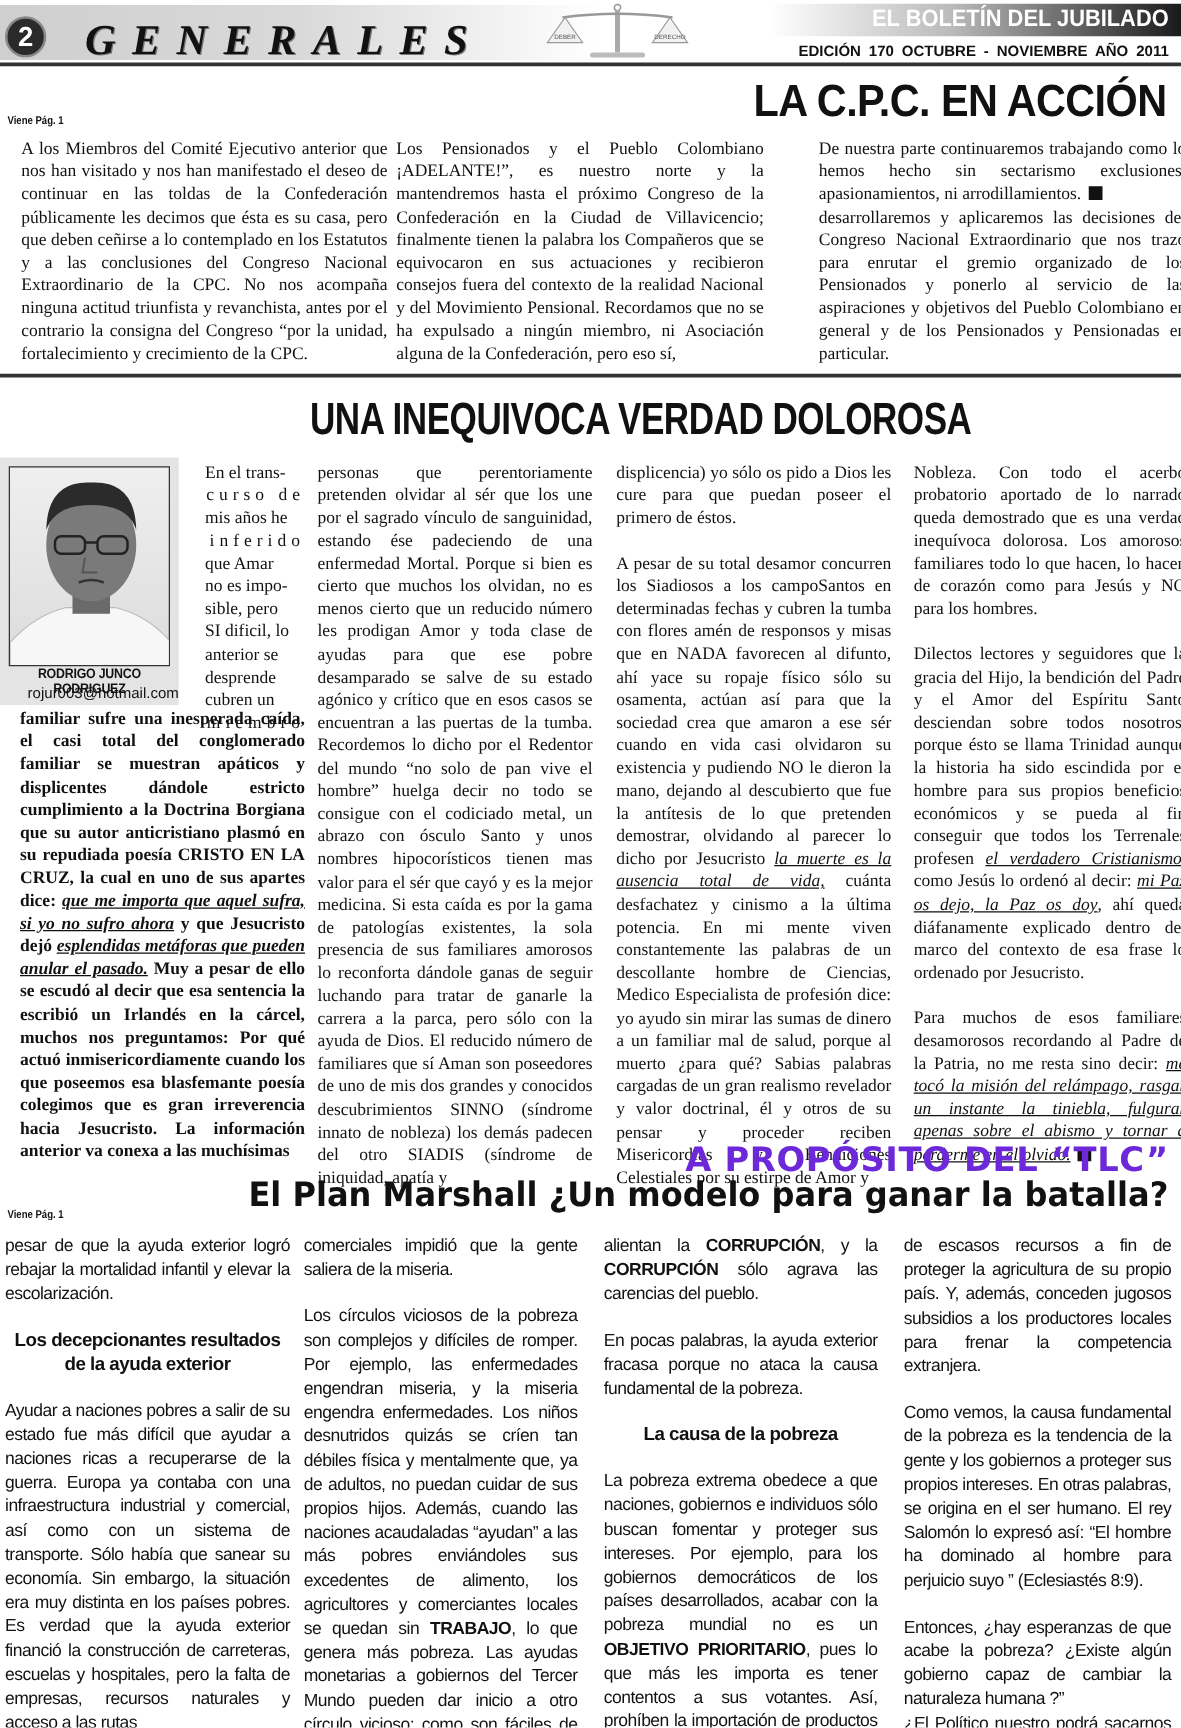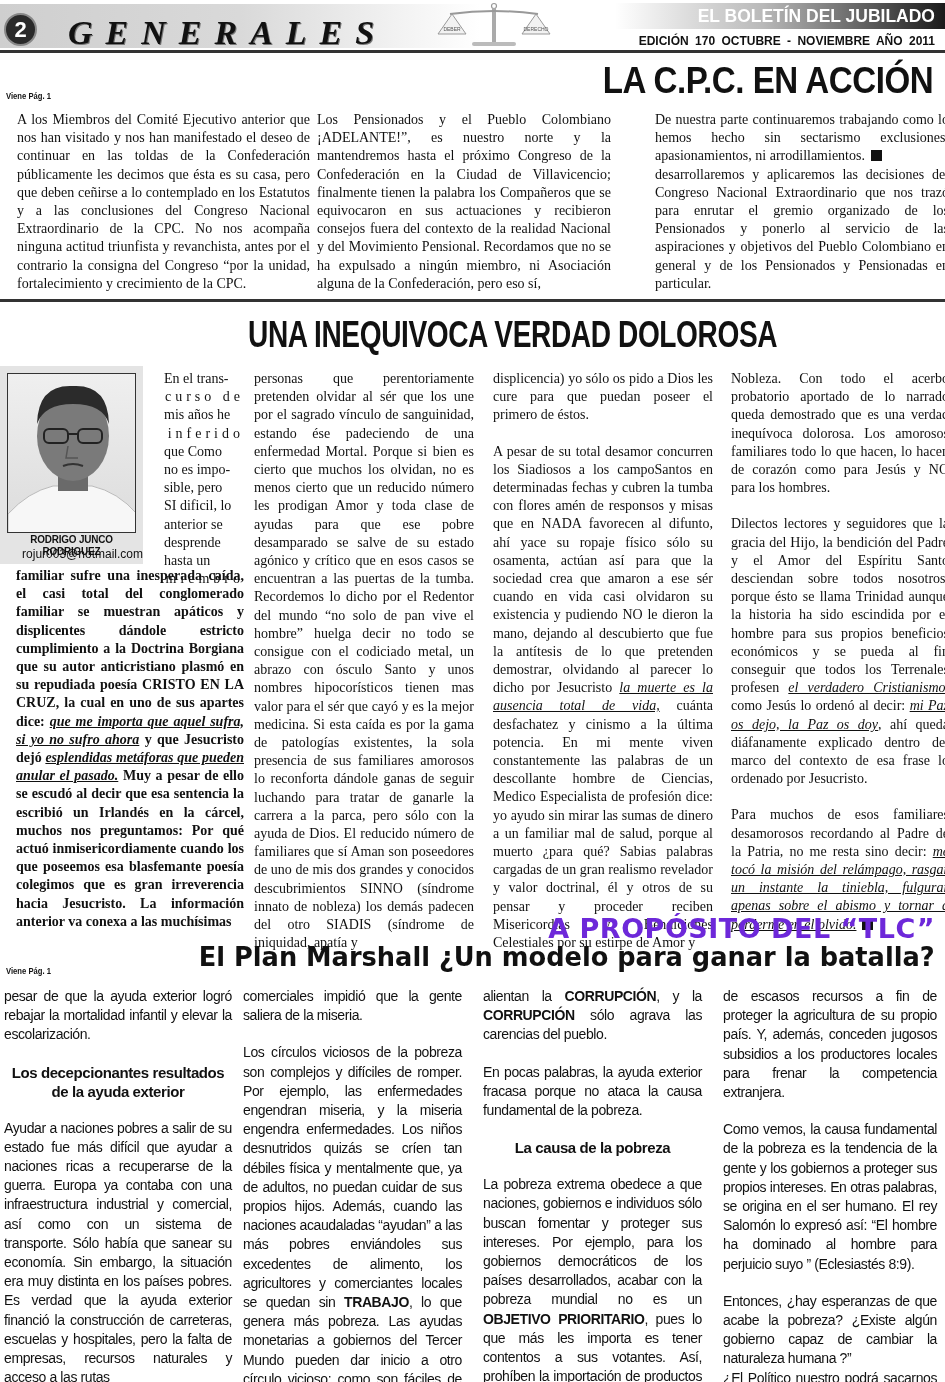--- a/index.html
+++ b/index.html
@@ -118,27 +118,27 @@
     </div>
     <div class="photo-cap-name">RODRIGO JUNCO RODRIGUEZ</div>
     <div class="photo-cap-mail">rojur003@hotmail.com</div>
   </div>
 
   <div class="col serif-body" style="left:152px; top:370px; width:80px; text-align:left;">
     <div>En el trans-</div>
     <div class="wide-spaced">curso de</div>
     <div>mis años he</div>
     <div class="wide-spaced">inferido</div>
-    <div>que Como</div>
+    <div>que Amar</div>
     <div>no es impo-</div>
     <div>sible, pero</div>
     <div>SI dificil, lo</div>
     <div>anterior se</div>
     <div>desprende</div>
-    <div>hasta un</div>
+    <div>cubren un</div>
     <div class="wide-spaced">miembro</div>
   </div>
 
   <div class="col serif-body" style="left:4px; top:567px; width:228px;font-weight:bold;">
     <p><span>familiar sufre una inesperada caída, el casi total del conglomerado familiar se muestran apáticos y displicentes dándole estricto cumplimiento a la Doctrina Borgiana que su autor anticristiano plasmó en su repudiada poesía CRISTO EN LA CRUZ, la cual en uno de sus apartes dice: </span><span class="u">que me importa que aquel sufra, si yo no sufro ahora</span><span> y que Jesucristo dejó </span><span class="u">esplendidas metáforas que pueden anular el pasado.</span><span> Muy a pesar de ello se escudó al decir que esa sentencia la escribió un Irlandés en la cárcel, muchos nos preguntamos: Por qué actuó inmisericordiamente cuando los que poseemos esa blasfemante poesía colegimos que es gran irreverencia hacia Jesucristo. La información anterior va conexa a las muchísimas</span></p>
   </div>
 
   <div class="col serif-body" style="left:242px; top:370px; width:220px;">
     <p>personas que perentoriamente pretenden olvidar al sér que los une por el sagrado vínculo de sanguinidad, estando ése padeciendo de una enfermedad Mortal. Porque si bien es cierto que muchos los olvidan, no es menos cierto que un reducido número les prodigan Amor y toda clase de ayudas para que ese pobre desamparado se salve de su estado agónico y crítico que en esos casos se encuentran a las puertas de la tumba. Recordemos lo dicho por el Redentor del mundo “no solo de pan vive el hombre” huelga decir no todo se consigue con el codiciado metal, un abrazo con ósculo Santo y unos nombres hipocorísticos tienen mas valor para el sér que cayó y es la mejor medicina. Si esta caída es por la gama de patologías existentes, la sola presencia de sus familiares amorosos lo reconforta dándole ganas de seguir luchando para tratar de ganarle la carrera a la parca, pero sólo con la ayuda de Dios. El reducido número de familiares que sí Aman son poseedores de uno de mis dos grandes y conocidos descubrimientos SINNO (síndrome innato de nobleza) los demás padecen del otro SIADIS (síndrome de iniquidad, apatía y</p>
   </div>

